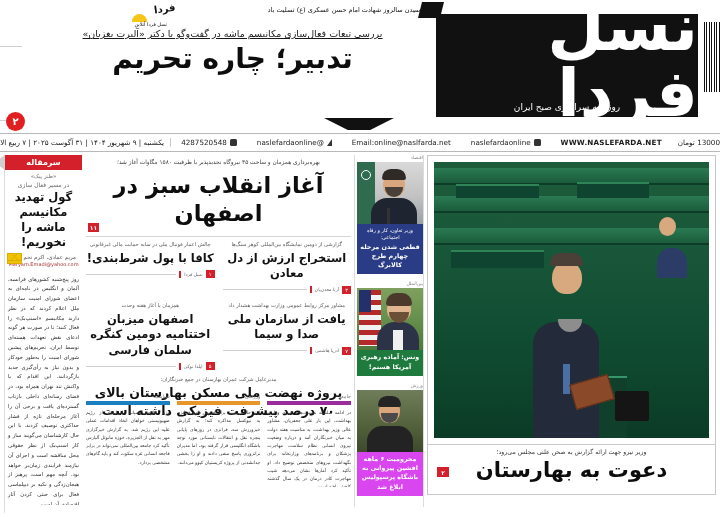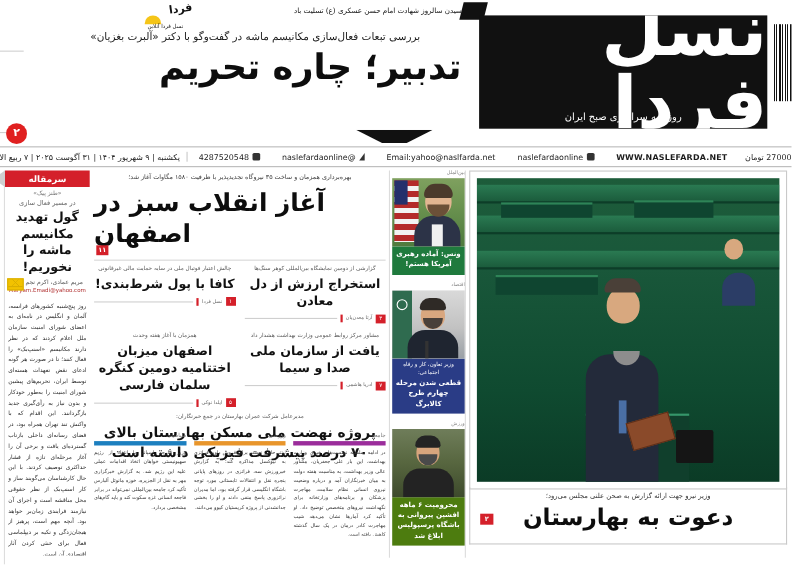--- a/index.html
+++ b/index.html
@@ -50,25 +50,25 @@
   .logo-tiny .lt-sun{
     position:absolute; right:28px; top:12px; width:15px; height:8px;
     background:#f5c518; border-radius:15px 15px 0 0;
   }
   .logo-tiny .lt-line{
     position:absolute; right:8px; top:19px; font-size:5px; color:#111; white-space:nowrap;
   }
 
   .kicker{
     position:absolute; right:300px; top:28px; width:375px;
-    text-align:center; font-size:9.5px; color:#1a1a1a; white-space:nowrap;
+    text-align:center; font-size:9.5px; color:#1a1a1a; white-space:nowrap;text-decoration:underline;
   }
   .main-head{
     position:absolute; right:300px; top:44px; width:375px;
-    text-align:right; font-size:32px; font-weight:bold; color:#0d0d0d;
+    text-align:center; font-size:28px; font-weight:bold; color:#0d0d0d;
     line-height:1.1; letter-spacing:-1px;
   }
   .hr-left{
     position:absolute; left:0; top:46px; width:22px; height:1px; background:#d0d0d0;
   }
   .hr-left2{
     position:absolute; left:0; top:120px; width:22px; height:1px; background:#d0d0d0;
   }
   .circle-arrow{
     position:absolute; left:6px; top:112px; width:19px; height:19px;
@@ -141,21 +141,21 @@
     text-align:justify; padding:0 3px; height:230px; overflow:hidden;
   }
 
   
   .center{ position:absolute; left:86px; top:0; width:265px; height:358px; }
   .c-kicker{
     font-size:5.8px; color:#3a3a3a; text-align:center; line-height:1.5;
     padding:3px 4px 4px;
   }
   .c-head{
-    font-size:22.5px; font-weight:bold; color:#0d0d0d; text-align:left;
+    font-size:22.5px; font-weight:bold; color:#0d0d0d; text-align:center;
     line-height:1.25; letter-spacing:-.5px; padding-bottom:5px;
   }
   .page-badge{
     position:absolute; left:2px; width:11px; height:9px; background:#d4202a;
     color:#fff; font-size:6px; display:flex; align-items:center;
     justify-content:center; font-weight:bold;
   }
   .rule{ height:1px; background:#d6d6d6; margin:4px 0; }
 
   .two-col{ display:flex; gap:8px; }
@@ -317,27 +317,27 @@
       <div class="mast-word">نسل فردا</div>
       <div class="mast-sub">روزنامه سراسری صبح ایران</div>
     </div>
     <div class="barcode"></div>
 
   </div>
 
   <div class="notch-dark"></div>
 
   <div class="infobar">
-    <div class="seg ib-price">27000 تومان</div>
+    <div class="seg ib-price">13000 تومان</div>
     <div class="seg ib-web">WWW.NASLEFARDA.NET</div>
     <div class="seg ib-insta">
       <span class="mini-ic"></span>
       <span>naslefardaonline</span>
     </div>
-    <div class="seg ib-mail">Email:yahoo@naslfarda.net</div>
+    <div class="seg ib-mail">Email:online@naslfarda.net</div>
     <div class="seg ib-tw">
       <span class="tw-ic"></span>
       <span>@naslefardaonline</span>
     </div>
     <div class="seg ib-phone">
       <span class="mini-ic"></span>
       <span>4287520548</span>
     </div>
     <div class="spacer"></div>
     <div class="seg ib-date">یکشنبه | ۹ شهریور ۱۴۰۴ | ۳۱ آگوست ۲۰۲۵ | ۷ ربیع الاول ۱۴۴۷ | سال سی‌وچهارم | شماره ۷۷۰۶ | ۸ صفحه</div>
@@ -432,59 +432,59 @@
           <div class="bot-sec">سیاست</div>
           <div class="bot-bar" style="background:#1c7fbf"></div>
           <div class="bot-text">وزیر خارجه اسپانیا با انتقاد از رژیم صهیونیستی خواهان اتخاذ اقدامات عملی علیه این رژیم شد. به گزارش خبرگزاری مهر به نقل از الجزیره، خوزه مانوئل آلبارس تأکید کرد جامعه بین‌المللی نمی‌تواند در برابر فاجعه انسانی غزه سکوت کند و باید گام‌های مشخصی بردارد.</div>
         </div>
       </div>
     </div>
 
     <div class="cards">
 
       <div class="card">
+        <div class="card-sec">اقتصاد</div>
+        <div class="card-img ph-minister">
+          <span class="banner2"></span>
+          <span class="emblem"></span>
+          <span class="suit"></span>
+          <span class="face"></span>
+          <span class="hair"></span>
+          <span class="beard"></span>
+          <span class="mic"></span>
+        </div>
+        <div class="card-cap" style="background:#2a3c86">
+          <span class="lead">وزیر تعاون، کار و رفاه اجتماعی:</span>
+          <span>قطعی شدن مرحله چهارم طرح کالابرگ</span>
+        </div>
+      </div>
+
+      <div class="card">
         <div class="card-sec">بین‌الملل</div>
         <div class="card-img ph-vance">
           <span class="flagus"></span>
           <span class="union"></span>
           <span class="suit"></span>
           <span class="shirt"></span>
           <span class="face"></span>
           <span class="hair"></span>
           <span class="beard"></span>
         </div>
         <div class="card-cap" style="background:#1f7a3d">ونس: آماده رهبری آمریکا هستم!</div>
       </div>
 
       <div class="card">
-        <div class="card-sec">اقتصاد</div>
-        <div class="card-img ph-minister">
-          <span class="banner2"></span>
-          <span class="emblem"></span>
-          <span class="suit"></span>
-          <span class="face"></span>
-          <span class="hair"></span>
-          <span class="beard"></span>
-          <span class="mic"></span>
-        </div>
-        <div class="card-cap" style="background:#2a3c86">
-          <span class="lead">وزیر تعاون، کار و رفاه اجتماعی:</span>
-          <span>قطعی شدن مرحله چهارم طرح کالابرگ</span>
-        </div>
-      </div>
-
-      <div class="card">
         <div class="card-sec">ورزش</div>
         <div class="card-img ph-afshin">
           <span class="polo"></span>
           <span class="face"></span>
           <span class="hair"></span>
           <span class="beard"></span>
         </div>
-        <div class="card-cap" style="background:#4d7c0f">محرومیت ۶ ماهه افشین پیروانی به باشگاه پرسپولیس ابلاغ شد</div>
+        <div class="card-cap" style="background:#d946ef">محرومیت ۶ ماهه افشین پیروانی به باشگاه پرسپولیس ابلاغ شد</div>
       </div>
     </div>
 
     <div class="bigphoto">
       <div class="bp-inner">
         <span class="row-seat" style="top:6px"></span>
         <span class="row-seat" style="top:34px"></span>
         <span class="row-seat" style="top:66px"></span>
         <span class="desk" style="left:8%;top:22px;width:30%;height:14px"></span>
         <span class="desk" style="left:52%;top:20px;width:26%;height:16px"></span>

